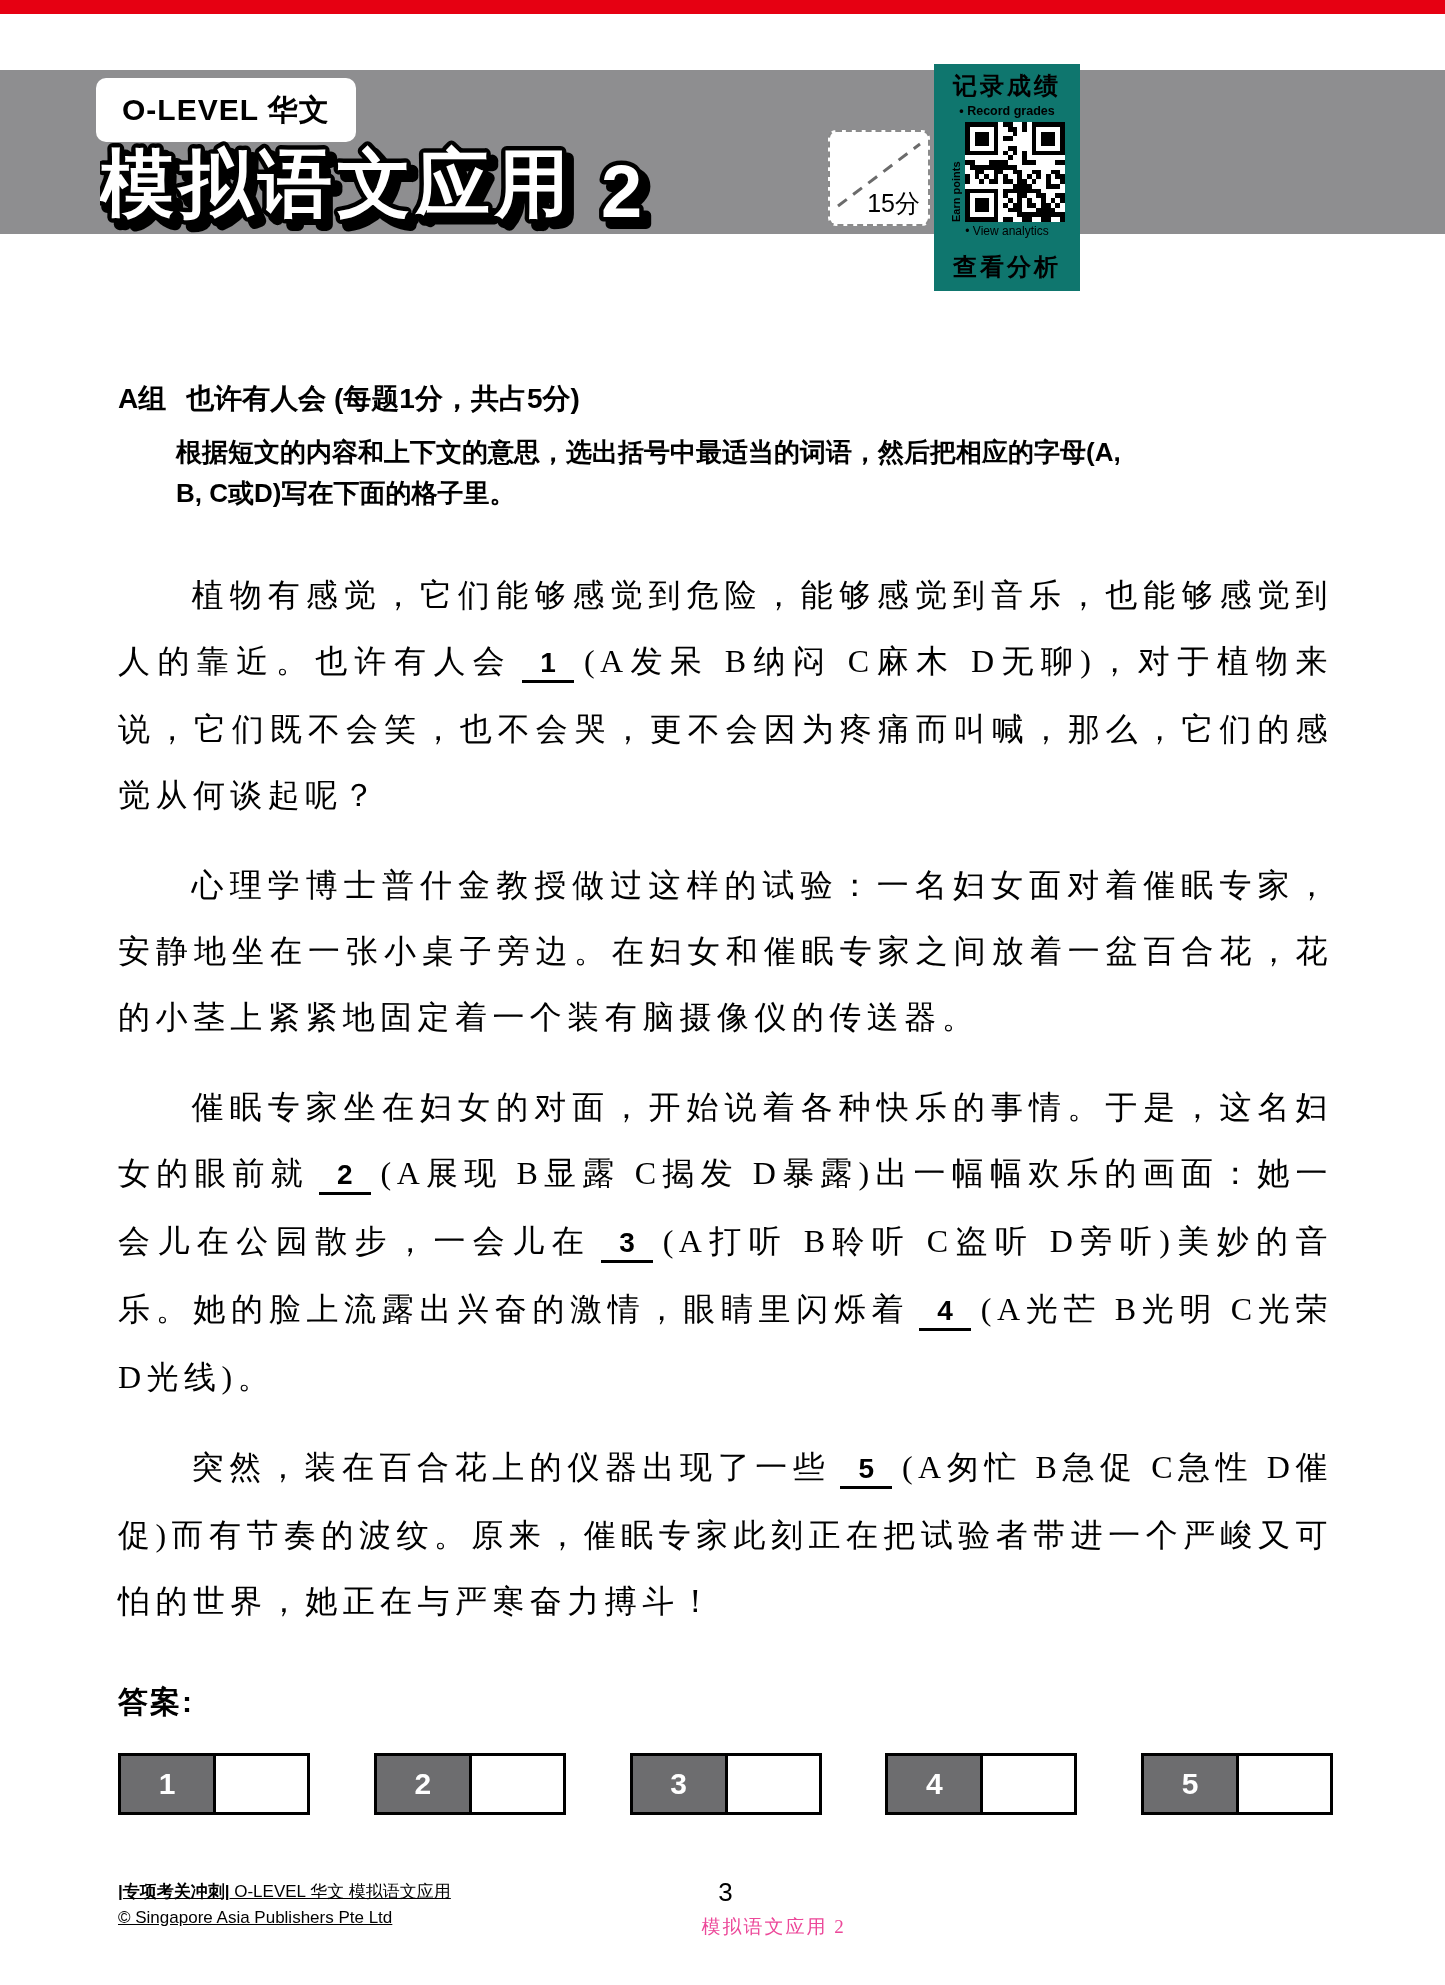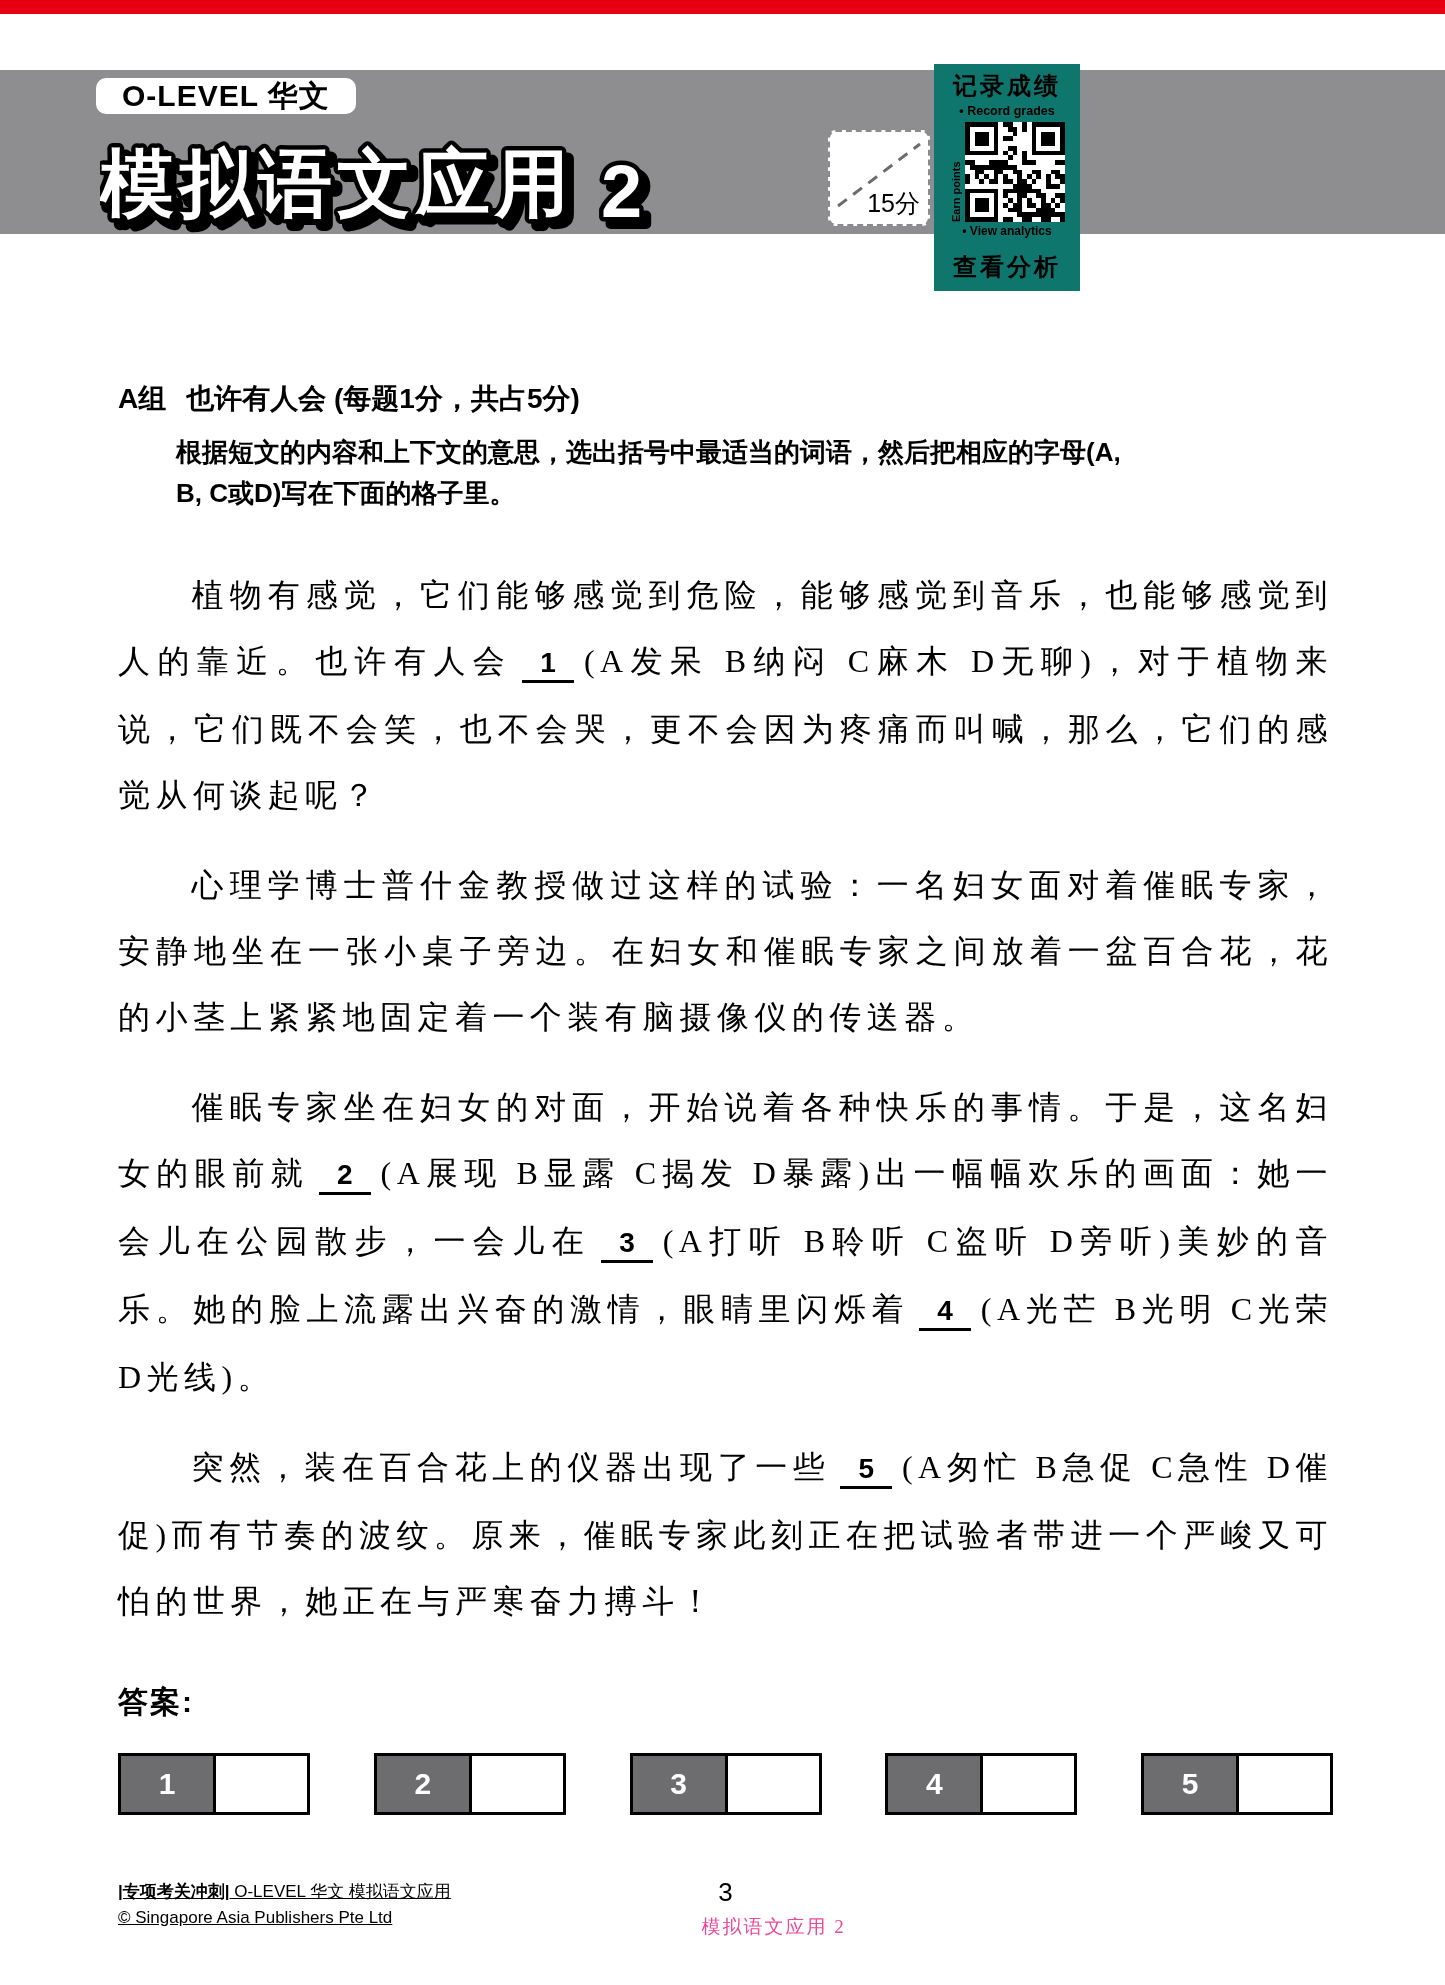--- a/index.html
+++ b/index.html
@@ -5,21 +5,21 @@
   * { box-sizing: border-box; margin: 0; padding: 0; }
   html,body { background:#ffffff; }
   body { font-family: "Liberation Sans", sans-serif; color:#000; }
   .page { position:relative; width:1445px; height:1985px; background:#fff; overflow:hidden; margin:0 auto; }
 
   
   .red-bar { height:14px; width:100%; background:#e60012; }
 
   
   .band { position:relative; margin-top:56px; height:164px; background:#8e8e90; }
-  .pill { position:absolute; top:8px; left:96px; height:36px; padding:0 26px; background:#fff;
+  .pill { position:absolute; top:8px; left:96px; height:64px; padding:0 26px; background:#fff;
           border-radius:10px; display:flex; align-items:center;
           font-weight:bold; font-size:30px; letter-spacing:1px; }
   .deco-title { position:absolute; left:100px; top:54px; }
   .deco-title text { font-family:"Liberation Sans", sans-serif; font-weight:bold; font-size:74px; letter-spacing:5px; }
   .t-shadow { fill:#000; stroke:#000; stroke-width:10px; stroke-linejoin:round; }
   .t-main   { fill:#fff; stroke:#000; stroke-width:9px; paint-order:stroke; stroke-linejoin:round; }
   .t-num    { font-size:94px; }
 
   
   .score-box { position:absolute; left:828px; top:60px; width:102px; height:96px;
@@ -28,21 +28,21 @@
   .score-text { position:absolute; right:8px; bottom:4px; font-size:25px; font-family:"Liberation Sans",sans-serif; }
 
   
   .qr-panel { position:absolute; left:934px; top:-6px; width:146px; background:#0f766e;
               text-align:center; padding:6px 4px 8px 4px; z-index:3; }
   .qr-top-cn { font-size:24px; font-weight:bold; letter-spacing:3px; }
   .qr-top-en { font-size:12.5px; font-weight:bold; margin-top:2px;text-align:center; }
   .qr-row { display:flex; align-items:center; justify-content:center; margin:4px 0 2px 0; gap:3px; }
   .qr-side { writing-mode:vertical-rl; transform:rotate(180deg); font-size:11px; font-weight:bold;
              height:100px; display:flex; align-items:center; white-space:nowrap; }
-  .qr-bottom-en { font-size:12px; font-weight:bold; }
+  .qr-bottom-en { font-size:12px; font-weight:normal; }
   .qr-bottom-cn { font-size:24px; font-weight:bold; letter-spacing:3px; margin-top:13px; }
 
   
   .content { padding:0 112px 0 118px; }
   .section-heading { margin-top:146px; font-size:28px; font-weight:bold; }
   .section-heading .gap { display:inline-block; width:20px; }
   .instructions { margin:14px 0 0 58px; max-width:945px; font-size:26px; font-weight:bold; line-height:1.58; }
 
   .passage { margin-top:48px; font-family:"Liberation Serif","DejaVu Serif",serif; font-size:32px;
              line-height:66px; text-align:justify; letter-spacing:0.17em; }

